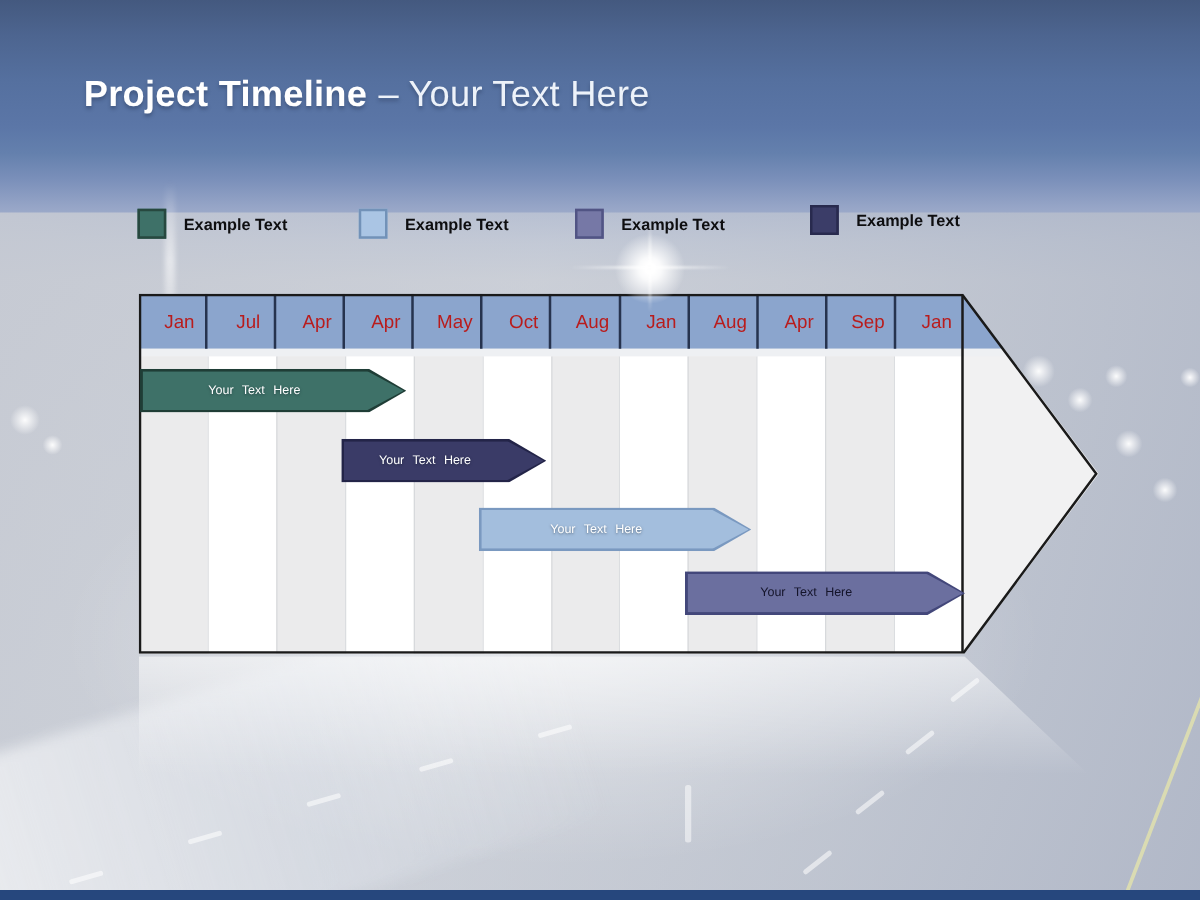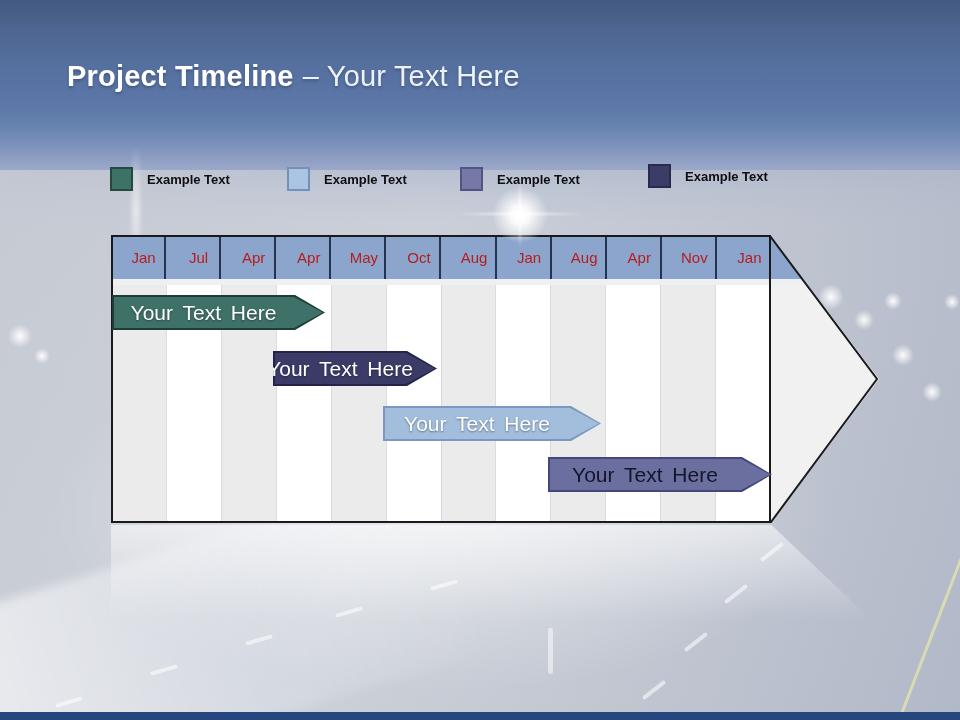--- a/index.html
+++ b/index.html
@@ -79,21 +79,21 @@
   .month-cell:last-child { border-right:none; }
   .col { position:absolute; top:50px; bottom:0; width:54.92px; border-left:1px solid rgba(210,212,216,.8); }
   .col-even { background:#ebebec; } .col-odd { background:#ffffff; }
   .arrow-outline { position:absolute; left:111px; top:235px; z-index:5; pointer-events:none; }
   
   .bar { position:absolute; z-index:6; height:35px;
     clip-path:polygon(0 0, calc(100% - 30px) 0, 100% 50%, calc(100% - 30px) 100%, 0 100%); }
   .bar-fill { position:absolute; inset:2px;
     clip-path:polygon(0 0, calc(100% - 29px) 0, 100% 50%, calc(100% - 29px) 100%, 0 100%); }
   .bar-label { position:relative; z-index:2; height:100%; display:flex; align-items:center;
-    justify-content:center; padding-right:30px; font-size:21px; word-spacing:4px; white-space:nowrap; }
+    justify-content:center; padding-right:30px; font-size:10px; word-spacing:4px; white-space:nowrap; }
   .bar-light-text .bar-label { text-shadow:0 1px 2px rgba(20,30,40,.5); }
   .b1{left:112px;top:295px;width:213px;} .b2{left:273px;top:351px;width:164px;}
   .b3{left:383px;top:406px;width:218px;} .b4{left:548px;top:457px;width:224px;}
   
   .reflection { position:absolute; left:111px; top:525px; width:768px; height:95px; z-index:2;
     background:linear-gradient(180deg, rgba(255,255,255,.55), rgba(255,255,255,0));
     clip-path:polygon(0 0, 86% 0, 99% 100%, 0 100%); }
 </style>
 </head>
 <body>
@@ -167,21 +167,21 @@
       <div class="month-cell">Jan</div>
       <div class="month-cell">Jul</div>
       <div class="month-cell">Apr</div>
       <div class="month-cell">Apr</div>
       <div class="month-cell">May</div>
       <div class="month-cell">Oct</div>
       <div class="month-cell">Aug</div>
       <div class="month-cell">Jan</div>
       <div class="month-cell">Aug</div>
       <div class="month-cell">Apr</div>
-      <div class="month-cell">Nov</div>
+      <div class="month-cell">Sep</div>
       <div class="month-cell">Jan</div>
     </div>
   </div>
 
   <svg class="arrow-outline" width="768" height="288">
     <polygon points="1,1 659,1 766,144 660,287 1,287" fill="none" stroke="#1a1a1a" stroke-width="2"></polygon>
     <line x1="659" y1="1" x2="659" y2="287" stroke="#1a1a1a" stroke-width="2"></line>
   </svg>
 
   <div class="bar bar-light-text b1" style="background: rgb(31, 61, 54);">

